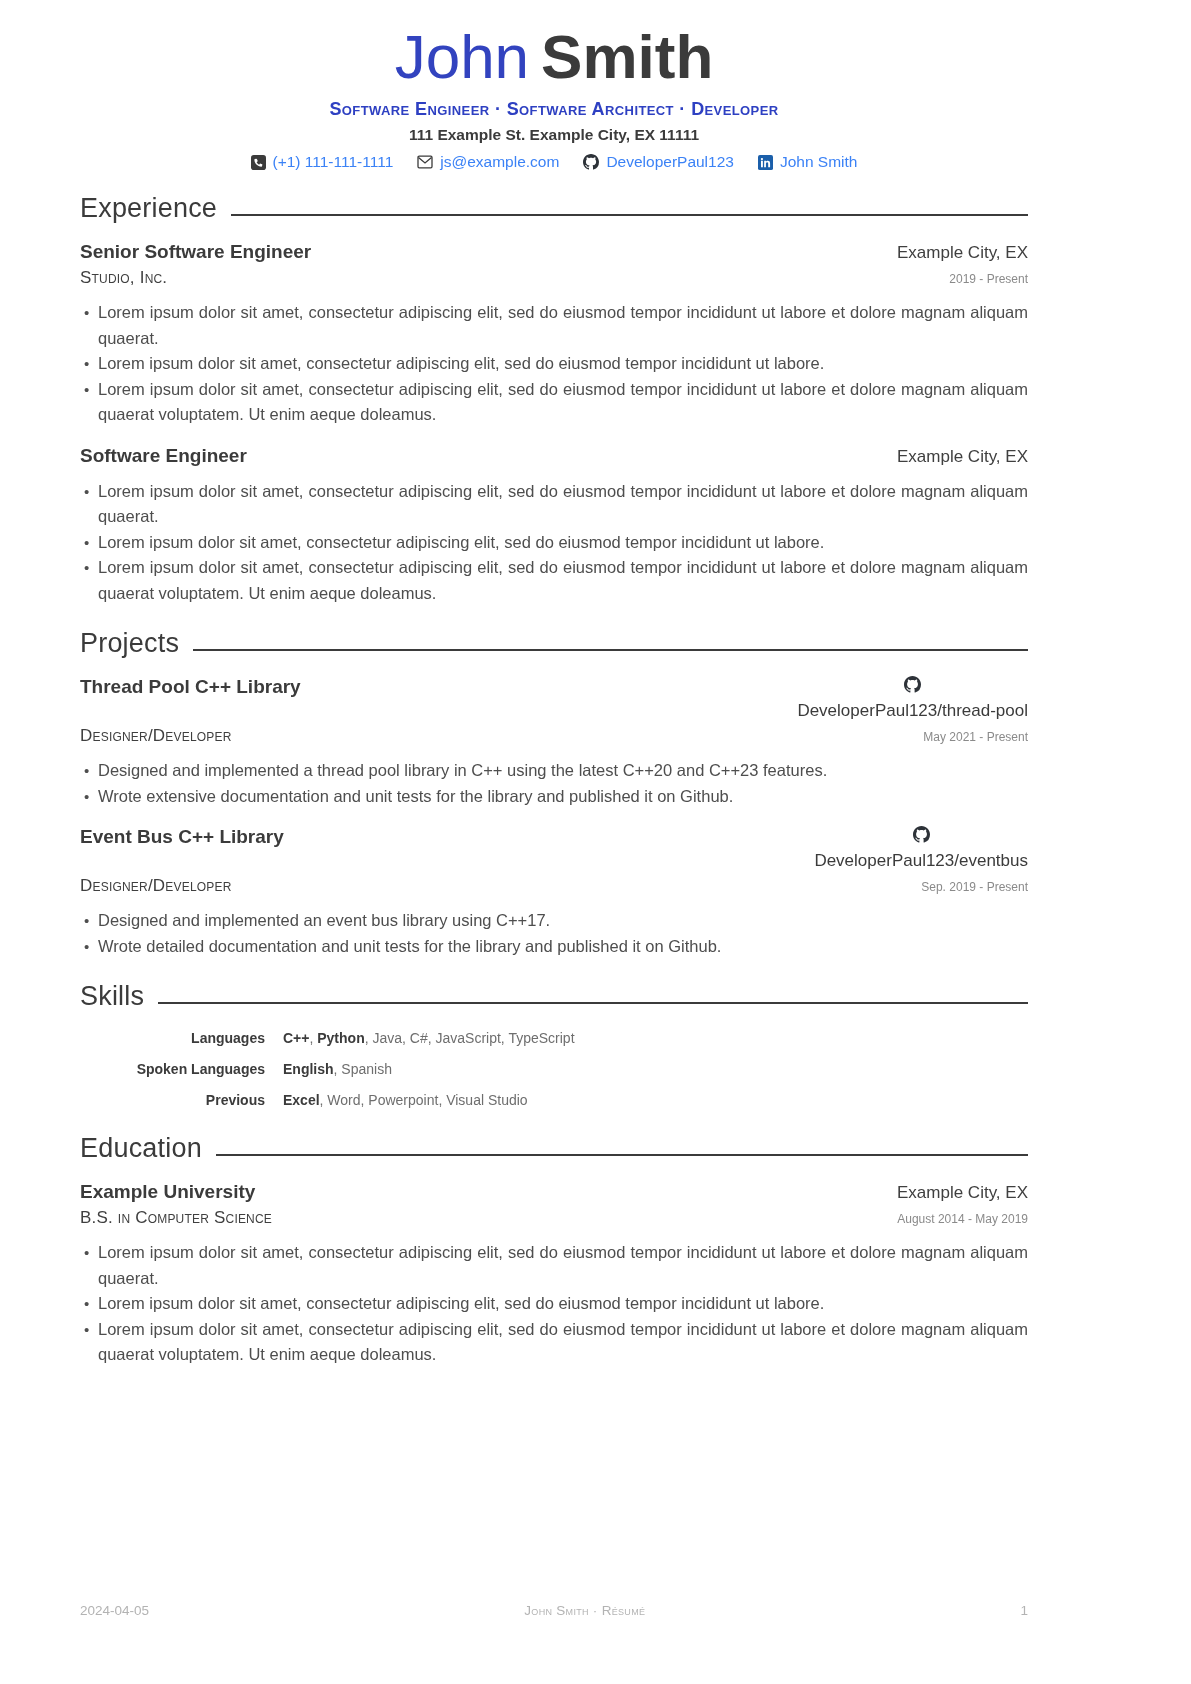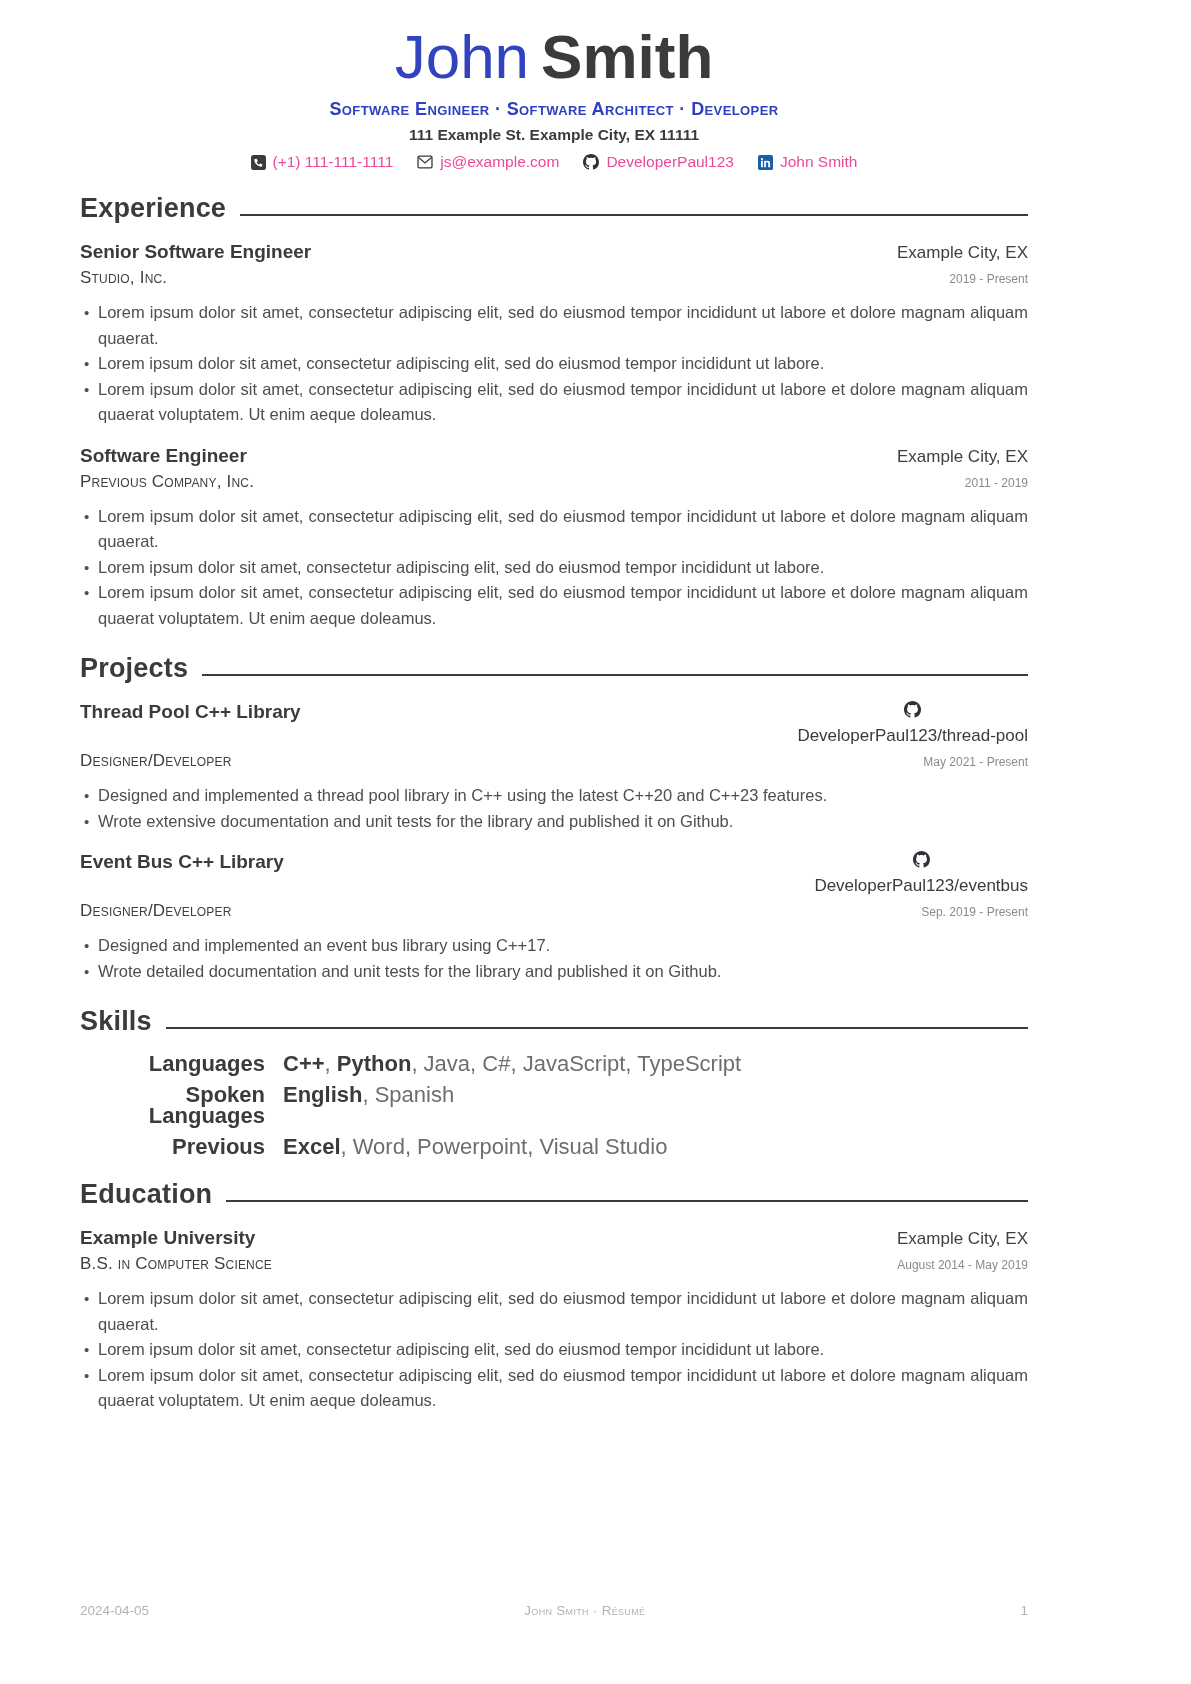--- a/index.html
+++ b/index.html
@@ -12,49 +12,49 @@
 
   
   .header{text-align:center;}
   .name{font-size:62px;line-height:1.05;}
   .name .first{color:#3243bf;font-weight:100;}
   .name .last{color:#3b3b3b;font-weight:700;margin-left:12px;}
   .roles{margin-top:10px;color:#2e40c2;font-variant:small-caps;font-weight:600;
          font-size:18px;letter-spacing:.4px;}
   .address{margin-top:6px;font-weight:700;font-size:15.5px;color:#3b3b3b;}
   .contact-row{margin-top:9px;display:flex;justify-content:center;align-items:center;
-               gap:24px;font-size:15.5px;color:#ec4899;}
+               gap:24px;font-size:15.5px;color:#3b82f6;}
   .contact-item{display:flex;align-items:center;gap:7px;}
   .icon{display:inline-flex;align-items:center;}
   .icon svg{display:block;}
 
   
   .section{margin-top:22px;}
   .section-head{display:flex;align-items:flex-end;gap:14px;}
-  .section-head h2{margin:0;font-size:27px;font-weight:700;color:#3b3b3b;letter-spacing:.2px;}
+  .section-head h2{margin:0;font-size:27px;font-weight:400;color:#3b3b3b;letter-spacing:.2px;}
   .section-head .rule{flex:1;border-bottom:2.5px solid #3b3b3b;margin-bottom:8px;}
 
   .entry{margin-top:17px;}
   .entry-row{display:flex;justify-content:space-between;align-items:baseline;}
   .entry-title{font-size:19px;font-weight:700;color:#3b3b3b;}
   .entry-loc{font-size:17px;color:#3f3f3f;}
   .entry-row2{display:flex;justify-content:space-between;align-items:baseline;margin-top:5px;}
   .entry-org{font-variant:small-caps;font-size:17px;color:#3f3f3f;letter-spacing:.2px;}
   .entry-dates{font-size:12px;color:#8a8a8a;}
   .repo{display:flex;align-items:center;gap:8px;font-size:17px;color:#3b3b3b;flex-direction:column;}
 
   .bullets{margin:12px 0 0 0;padding:0 0 0 18px;list-style:none;}
   .bullets li{position:relative;font-size:16.5px;color:#4e4e4e;line-height:25.5px;
               text-align:justify;hyphens:auto;}
   .bullets li::before{content:"\2022";position:absolute;left:-14px;top:0;
                       color:#4e4e4e;font-size:15px;}
 
   
   .skills-table{margin-top:16px;display:grid;grid-template-columns:185px 1fr;
-                column-gap:18px;row-gap:10px;font-size:22px;line-height:21px;}
+                column-gap:18px;row-gap:10px;font-size:14px;line-height:21px;}
   .skill-label{text-align:right;font-weight:700;color:#3b3b3b;}
   .skill-value{color:#6e6e6e;}
   .skill-value .seg-bold{font-weight:700;color:#3b3b3b;}
 
   
   .footer{position:absolute;left:80px;right:163px;top:1603px;
           display:flex;justify-content:space-between;align-items:baseline;
           color:#b3b3b3;font-size:13.5px;}
   .footer .center{font-variant:small-caps;letter-spacing:.3px;}
 </style>
@@ -127,24 +127,20 @@
         <li>Lorem ipsum dolor sit amet, consectetur adipiscing elit, sed do eiusmod tempor incididunt ut labore et dolore magnam ali­quam quaerat.</li>
         <li>Lorem ipsum dolor sit amet, consectetur adipiscing elit, sed do eiusmod tempor incididunt ut labore.</li>
         <li>Lorem ipsum dolor sit amet, consectetur adipiscing elit, sed do eiusmod tempor incididunt ut labore et dolore magnam ali­quam quaerat voluptatem. Ut enim aeque doleamus.</li>
       </ul>
     </div>
 
     <div class="entry">
       <div class="entry-row">
         <span class="entry-title">Software Engineer</span>
         <span class="entry-loc">Example City, EX</span>
-      </div>
-      <div class="entry-row2">
-        <span class="entry-org">Previous Company, Inc.</span>
-        <span class="entry-dates">2011 - 2019</span>
       </div>
       <ul class="bullets">
         <li>Lorem ipsum dolor sit amet, consectetur adipiscing elit, sed do eiusmod tempor incididunt ut labore et dolore magnam ali­quam quaerat.</li>
         <li>Lorem ipsum dolor sit amet, consectetur adipiscing elit, sed do eiusmod tempor incididunt ut labore.</li>
         <li>Lorem ipsum dolor sit amet, consectetur adipiscing elit, sed do eiusmod tempor incididunt ut labore et dolore magnam ali­quam quaerat voluptatem. Ut enim aeque doleamus.</li>
       </ul>
     </div>
   </section>
 
   <section class="section">

